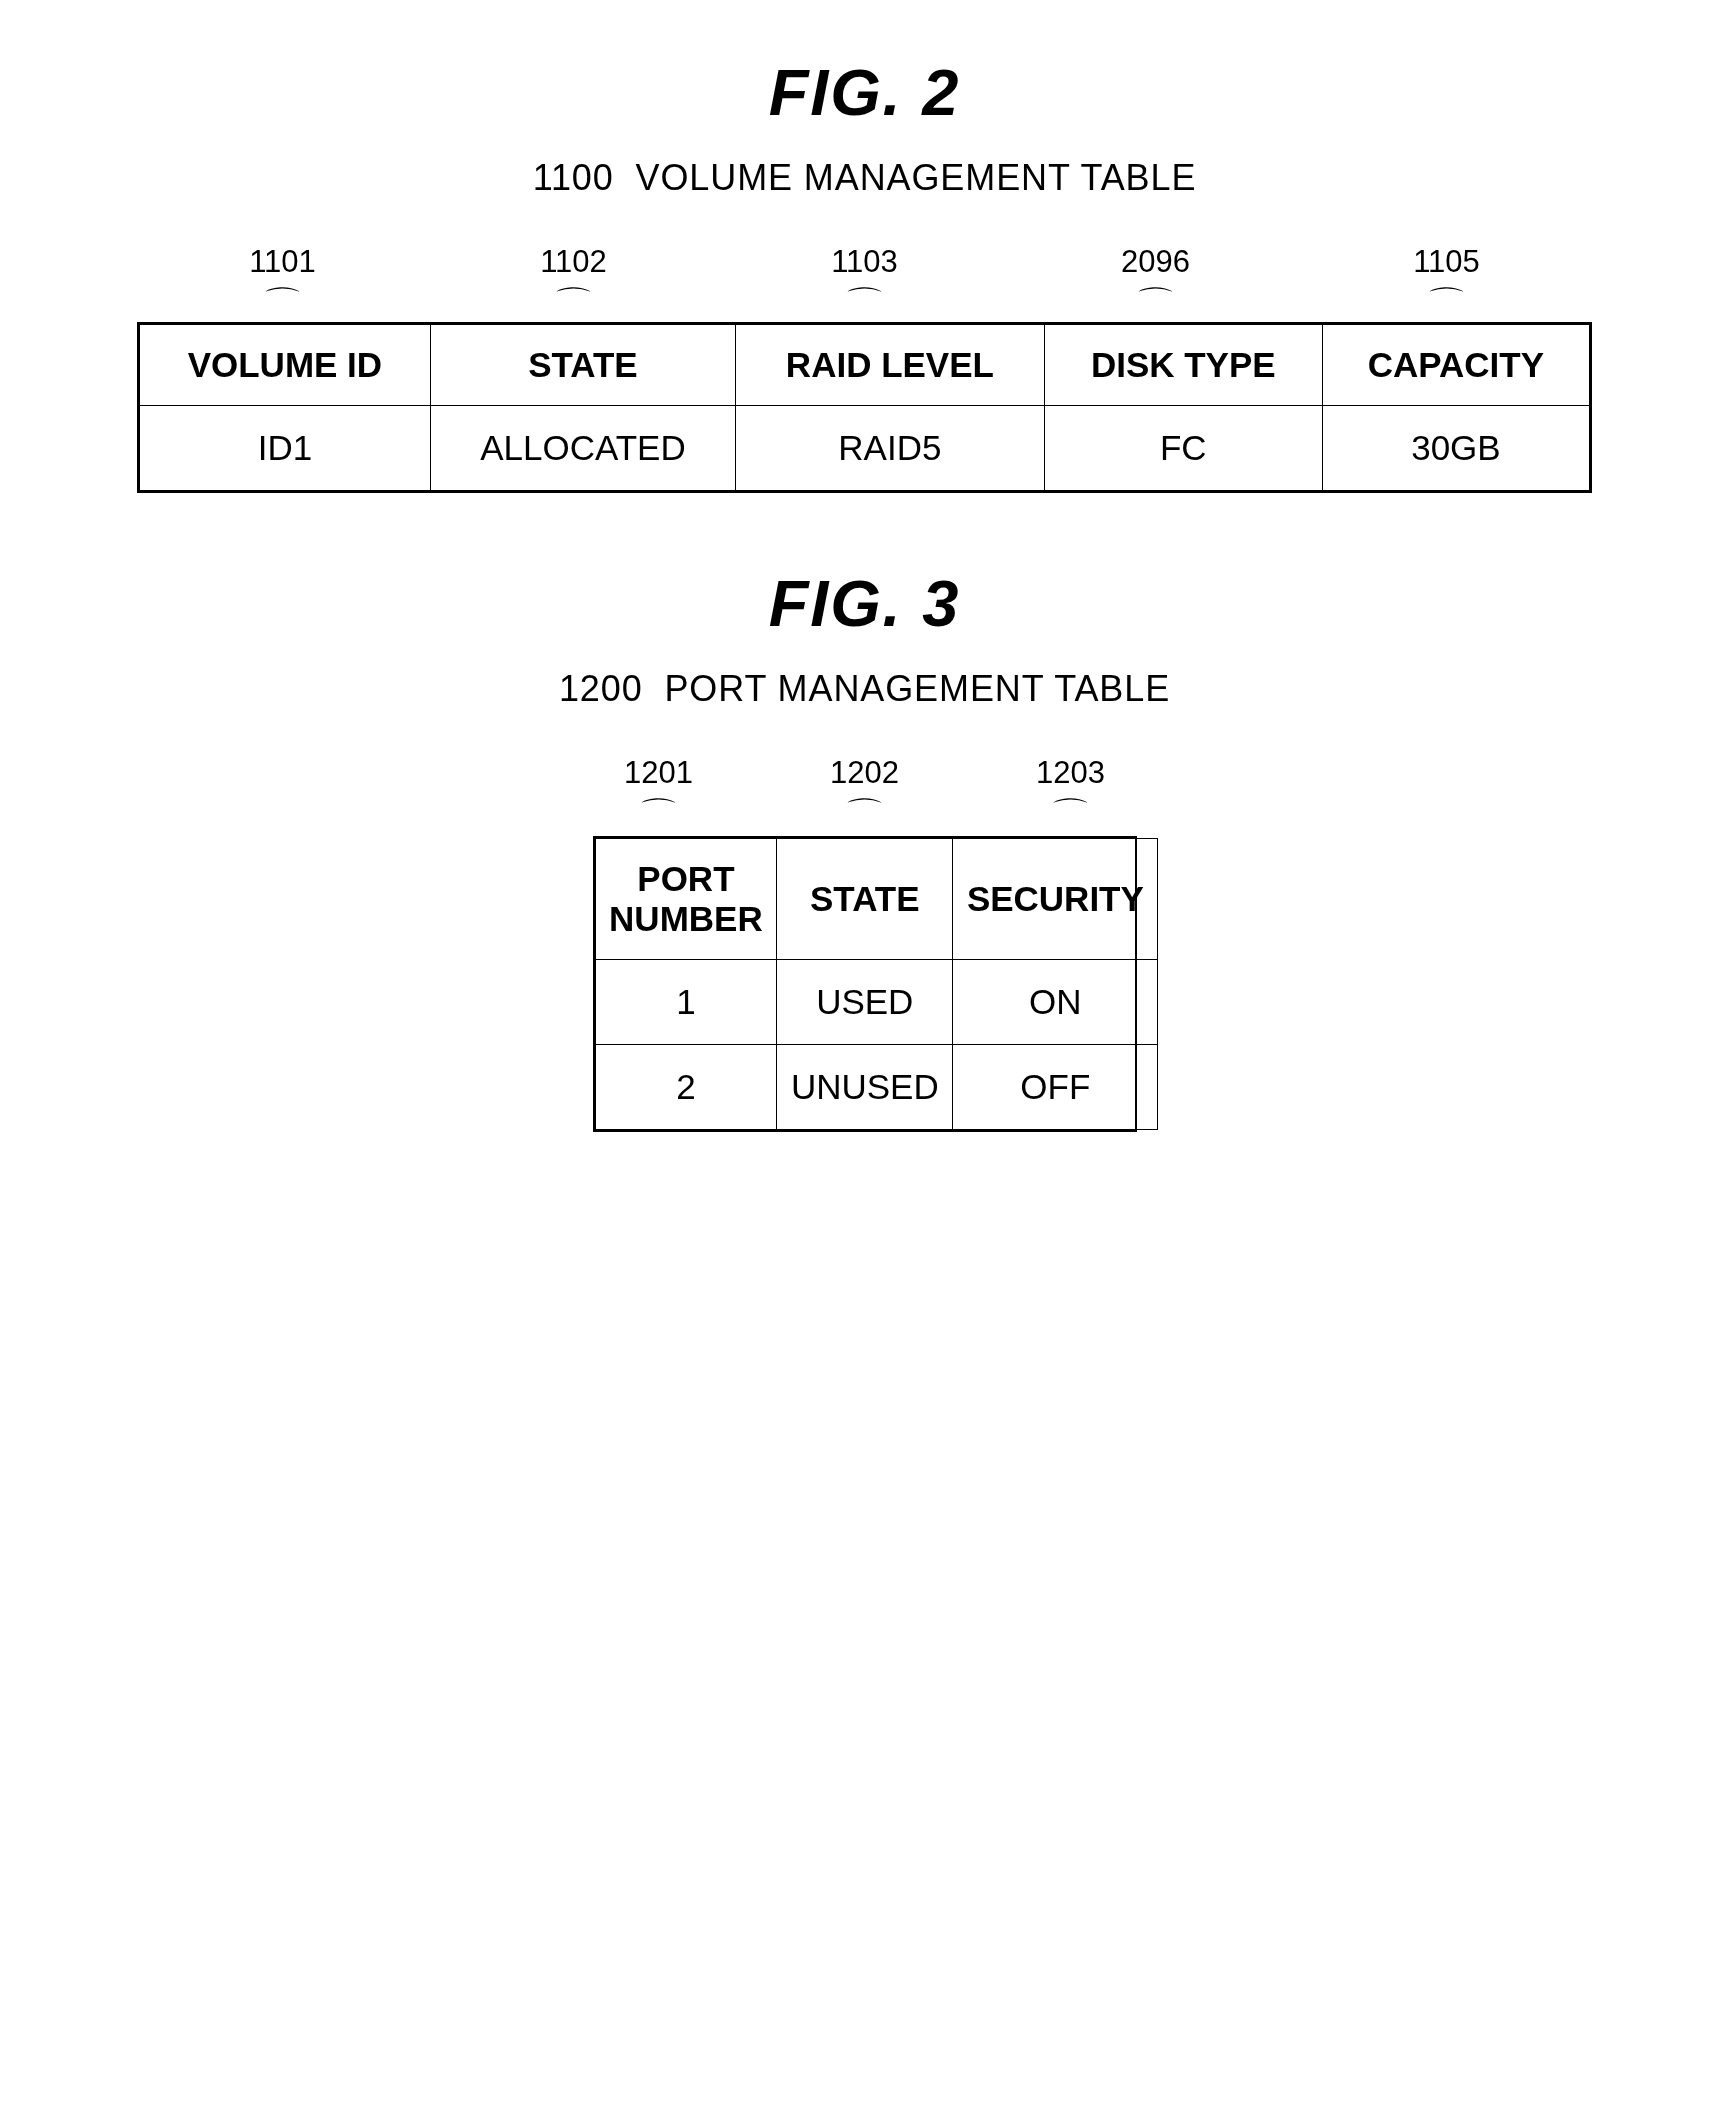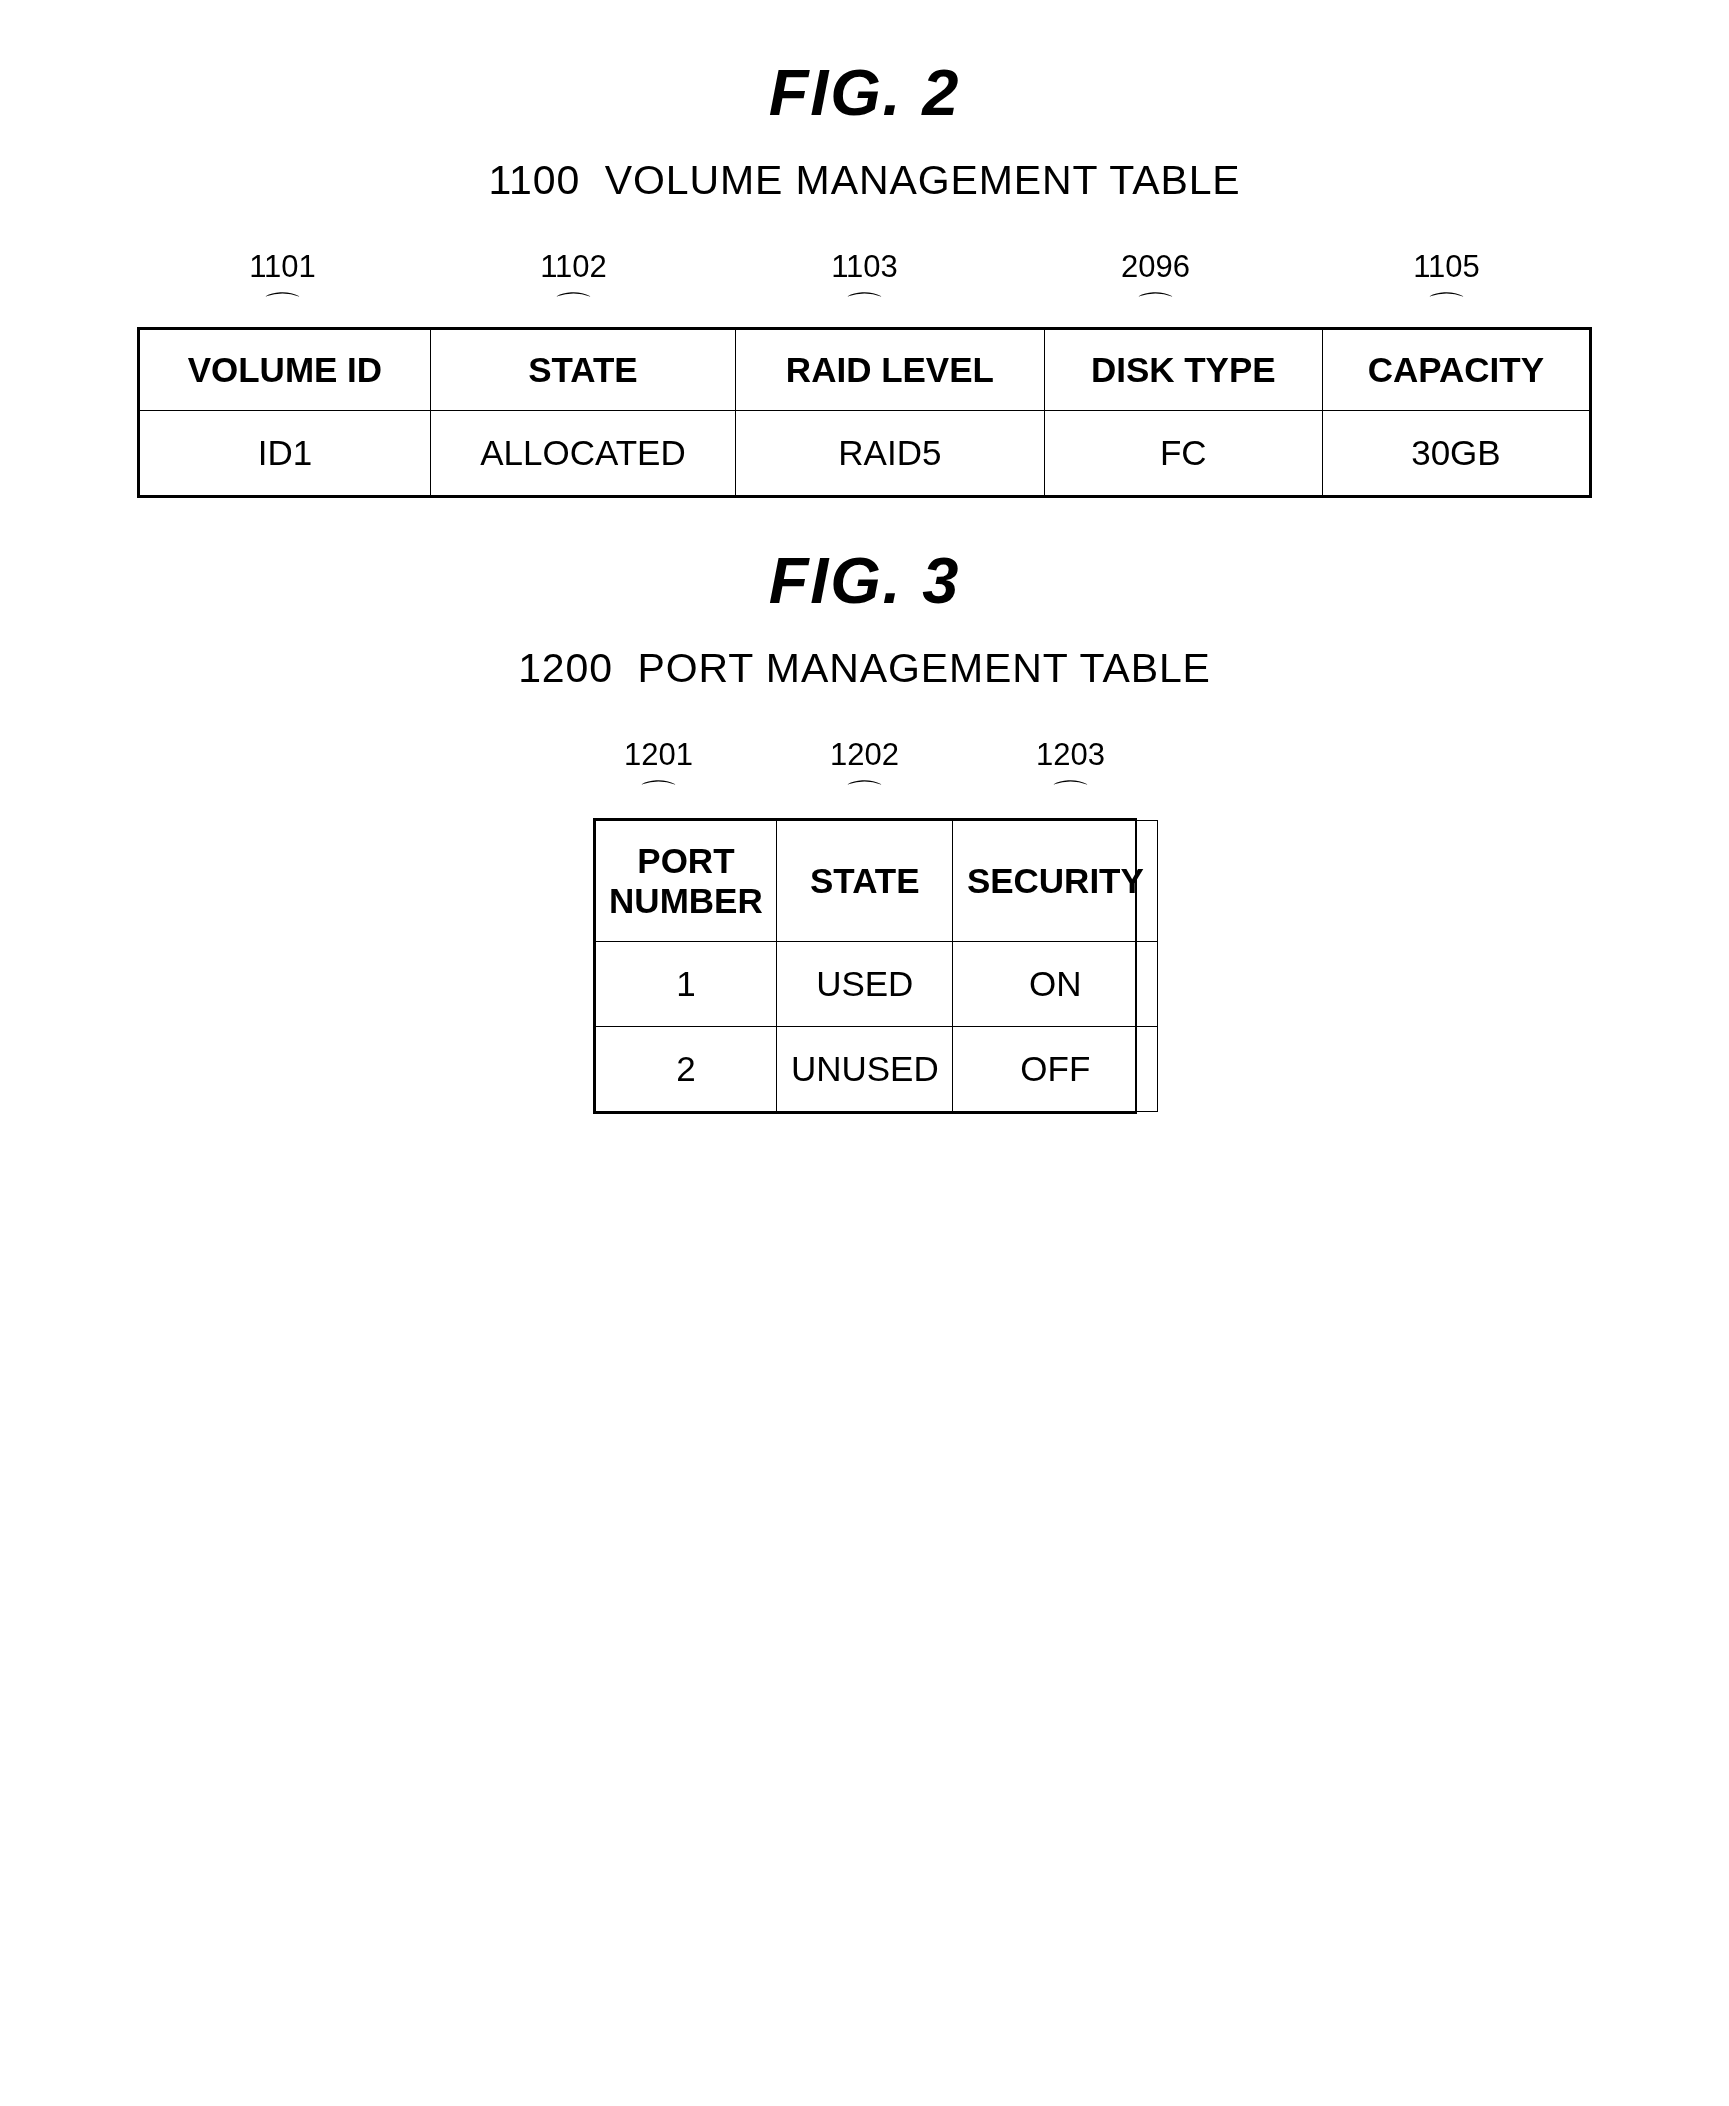--- a/index.html
+++ b/index.html
@@ -17,33 +17,33 @@
       flex-direction: column;
       align-items: center;
       padding: 55px 0;
     }
 
     .figure-section {
       width: 1455px;
       display: flex;
       flex-direction: column;
       align-items: center;
-      margin-bottom: 45px;
+      margin-bottom: 73px;
     }
 
     .figure-title {
       font-size: 65px;
       font-style: italic;
       font-weight: bold;
       margin-bottom: 27px;
       letter-spacing: 1.8px;
     }
 
     .table-title {
-      font-size: 41px;
+      font-size: 36px;
       font-weight: normal;
       margin-bottom: 45px;
       letter-spacing: 0.9px;
     }
 
     table {
       border-collapse: collapse;
     }
 
     table, th, td {

